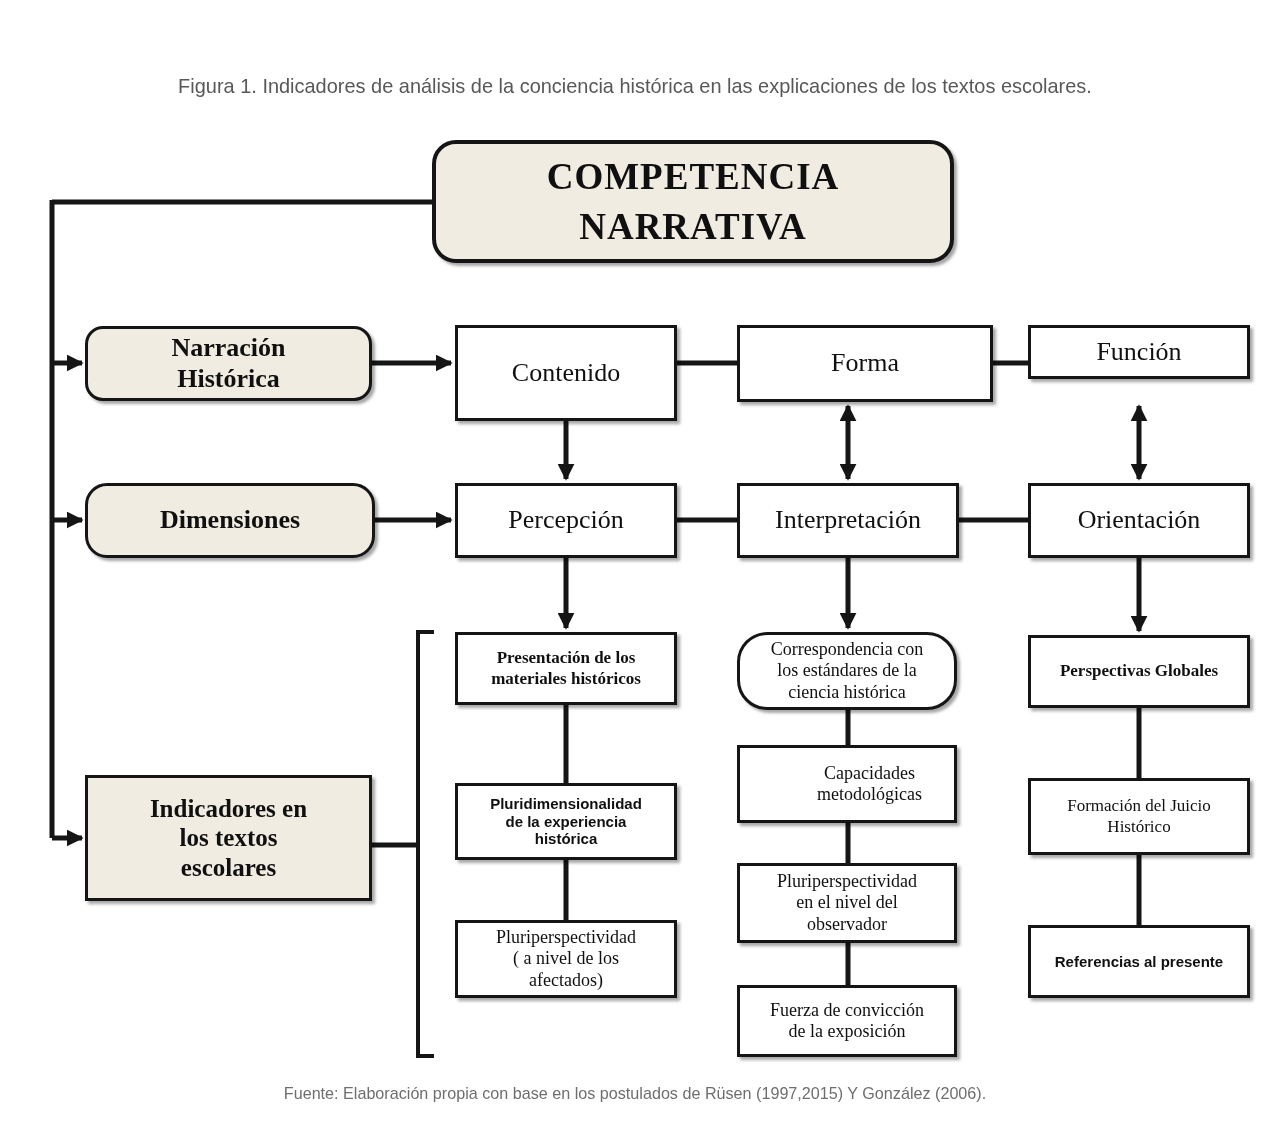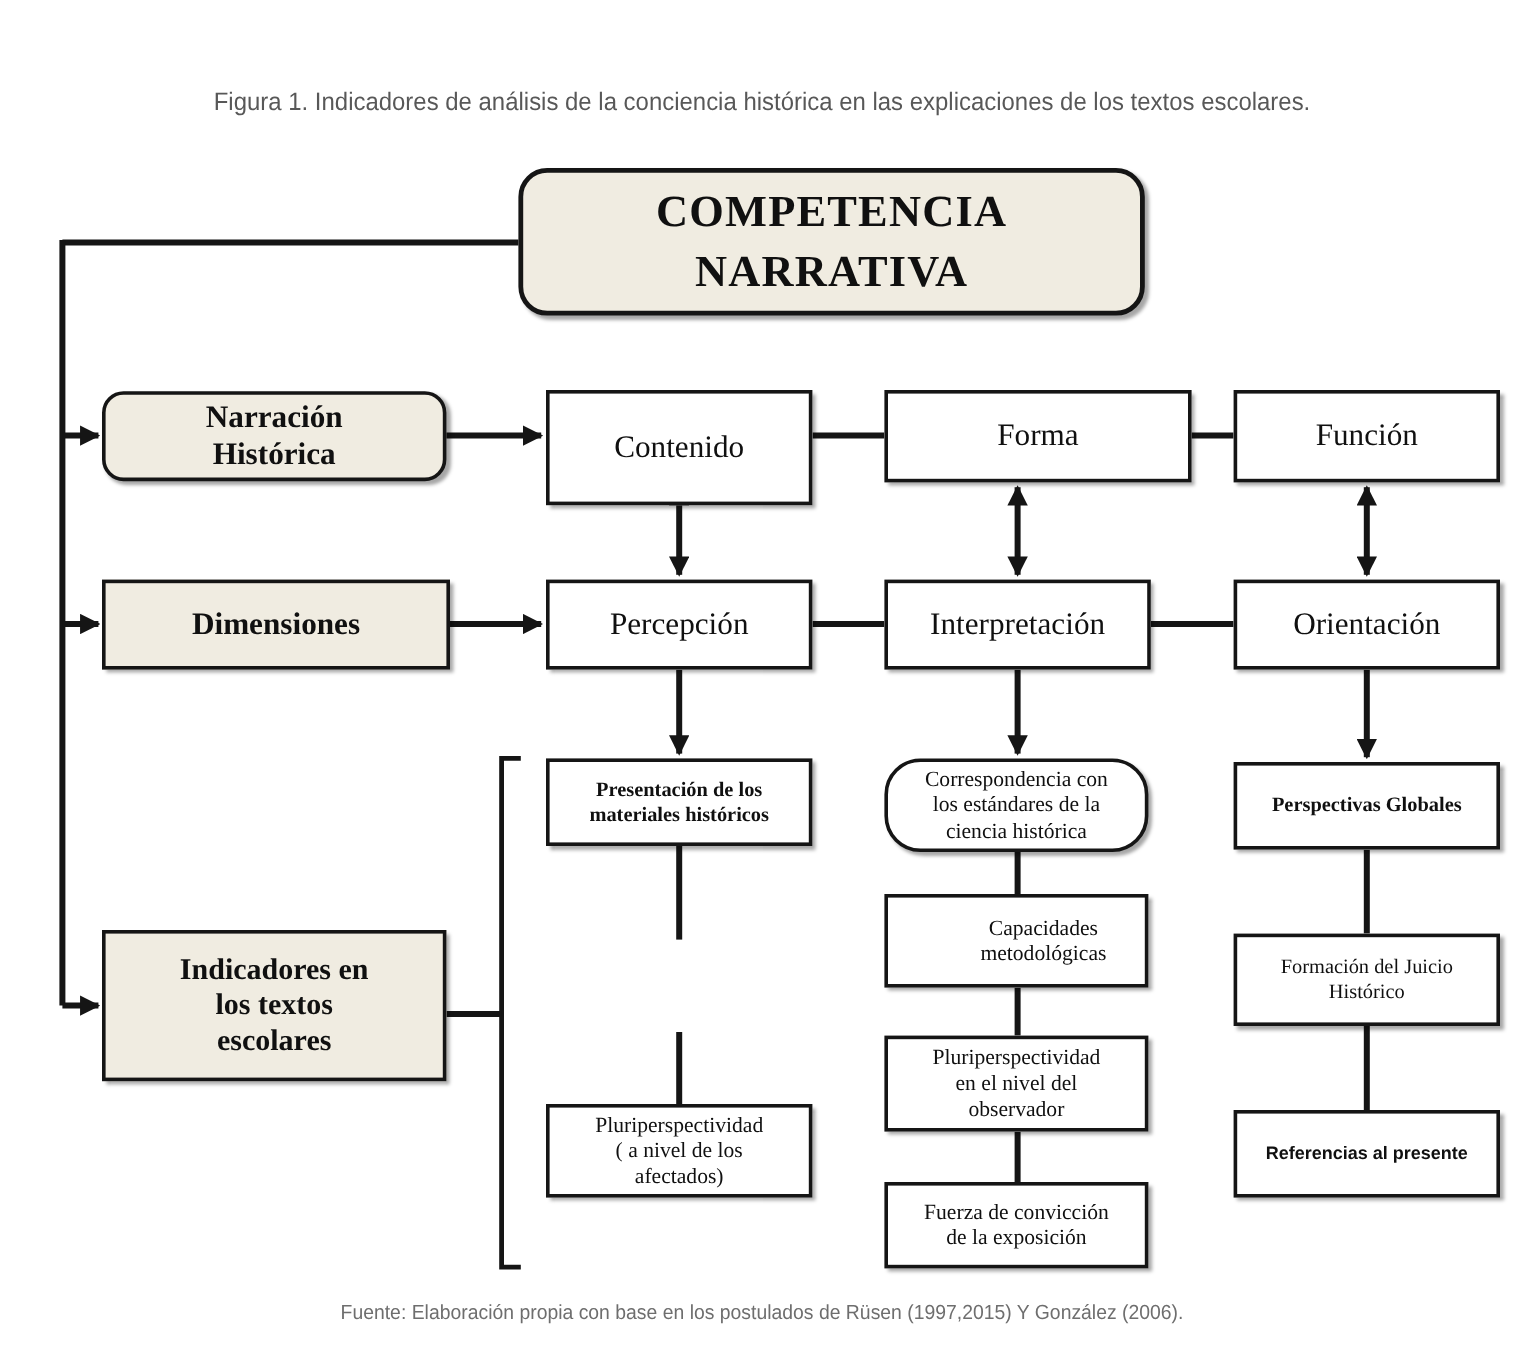--- a/index.html
+++ b/index.html
@@ -105,52 +105,57 @@
 
   <div class="node beige root" style="left:432px;top:140px;width:522px;height:123px;">
     <span>COMPETENCIA
 NARRATIVA</span>
   </div>
 
   <div class="node beige hdr" style="left:85px;top:326px;width:287px;height:75px;border-radius:18px;">
     <span>Narración
 Histórica</span>
   </div>
-  <div class="node beige hdr" style="left:85px;top:483px;width:290px;height:75px;">
+  <div class="node beige hdr" style="left:85px;top:483px;width:290px;height:75px;border-radius:22px;">
     <span>Dimensiones</span>
   </div>
   <div class="node beige hdr" style="left:85px;top:775px;width:287px;height:126px;font-size:25px;">
     <span>Indicadores en
 los textos
 escolares</span>
   </div>
 
   <div class="node mid" style="left:455px;top:325px;width:222px;height:96px;">
     <span>Contenido</span>
   </div>
   <div class="node mid" style="left:737px;top:325px;width:256px;height:77px;">
     <span>Forma</span>
   </div>
-  <div class="node mid" style="left:1028px;top:325px;width:222px;height:77px;">
+  <div class="node mid" style="left:1028px;top:325px;width:222px;height:54px;">
     <span>Función</span>
   </div>
 
   <div class="node mid" style="left:455px;top:483px;width:222px;height:75px;">
     <span>Percepción</span>
   </div>
   <div class="node mid" style="left:737px;top:483px;width:222px;height:75px;">
     <span>Interpretación</span>
   </div>
   <div class="node mid" style="left:1028px;top:483px;width:222px;height:75px;">
     <span>Orientación</span>
   </div>
 
   <div class="node small-serif-b" style="left:455px;top:632px;width:222px;height:73px;">
     <span>Presentación de los
 materiales históricos</span>
+  </div>
+  <div class="node small-sans" style="left:455px;top:783px;width:222px;height:77px;">
+    <span>Pluridimensionalidad
+de la experiencia
+histórica</span>
   </div>
   <div class="node small-serif" style="left:455px;top:920px;width:222px;height:78px;">
     <span>Pluriperspectividad
 ( a nivel de los
 afectados)</span>
   </div>
 
   <div class="node small-serif" style="left:737px;top:632px;width:220px;height:78px;border-radius:30px;">
     <span>Correspondencia con
 los estándares de la

